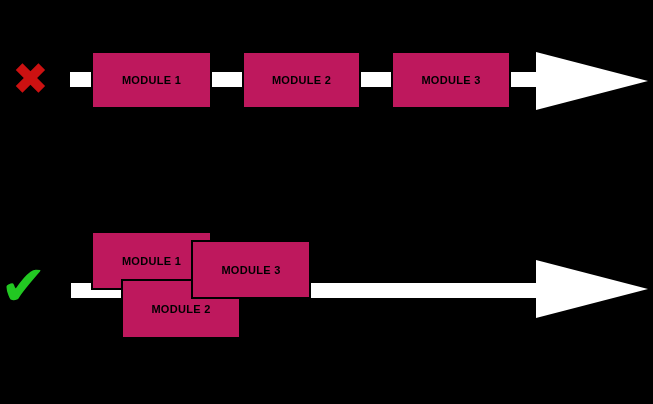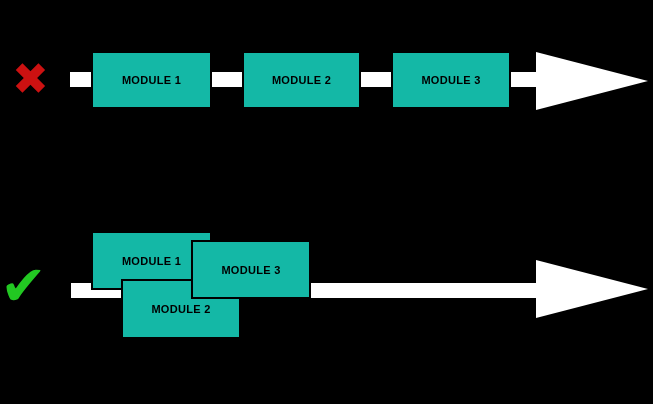--- a/index.html
+++ b/index.html
@@ -64,21 +64,21 @@
     top: 52px;
   }
   .head.bottom {
     left: 536px;
     top: 260px;
   }
   
   .box {
     position: absolute;
     box-sizing: border-box;
-    background: #14b8a6;
+    background: #be185d;
     border: 2px solid #000000;
     display: flex;
     align-items: center;
     justify-content: center;
   }
   .box span {
     font-size: 11px;
     font-weight: bold;
     color: #000000;
     letter-spacing: 0.3px;

